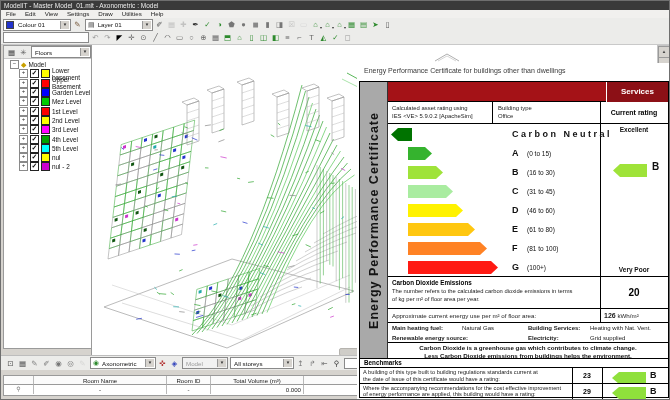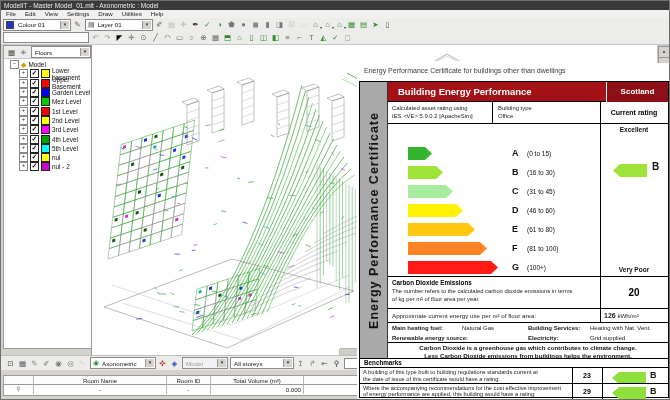--- a/index.html
+++ b/index.html
@@ -623,37 +623,42 @@
       </div>
     </div>
 
   <div class="abs epc">
     <div class="epc-caption">Energy Performance Certificate for buildings other than dwellings</div>
     <div class="epct">
       <div class="bandcol">
         <span>Energy Performance Certificate</span>
       </div>
       <div class="epchdr">
-        <span class="t1">Building Energy Performance</span>
-        <span class="t2">Scotland</span>
+        <span class="t2">Services</span>
       </div>
       <div class="epcsub">
         <div class="c1">
           <div>Calculated asset rating using</div>
           <div>IES &lt;VE&gt; 5.9.0.2 [ApacheSim]</div>
         </div>
         <div class="c2">
           <div>Building type</div>
           <div>Office</div>
         </div>
         <div class="c3">Current rating</div>
       </div>
       <div class="vline" style="left:132px;top:20px;height:22px"></div>
       <div class="vline" style="left:240px;top:20px;height:220px"></div>
       <div class="epcbands" id="epcbands">
+          <div class="bandrow" style="top: 3px;">
+            <span class="arr" style="left: 3px; top: 0px;"><svg width="21" height="13">
+                <polygon points="21,0 7,0 0,6.5 7,13 21,13" fill="#007300"></polygon>
+              </svg></span>
+            <span class="bcn">Carbon Neutral</span>
+          </div>
           <div class="bandrow" style="top: 22px;">
             <span class="arr" style="left: 20px; top: 0px;"><svg width="24" height="13">
                 <polygon points="0,0 17,0 24,6.5 17,13 0,13" fill="#35b32e"></polygon>
               </svg></span>
             <span class="bletter">A</span>
             <span class="brange">(0 to 15)</span>
           </div>
           <div class="bandrow" style="top: 41px;">
             <span class="arr" style="left: 20px; top: 0px;"><svg width="35" height="13">
                 <polygon points="0,0 28,0 35,6.5 28,13 0,13" fill="#9fe339"></polygon>

